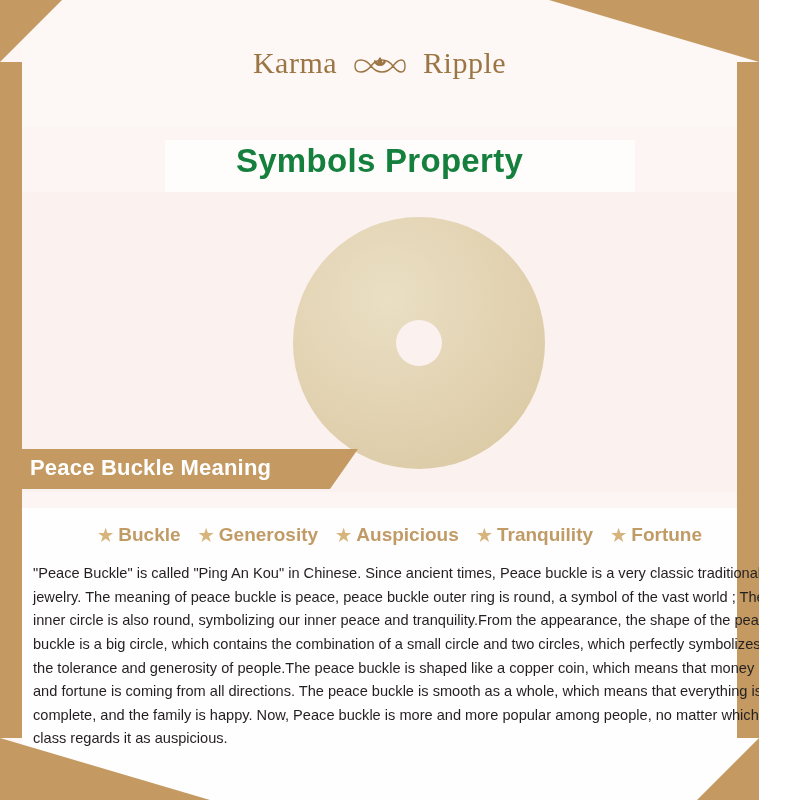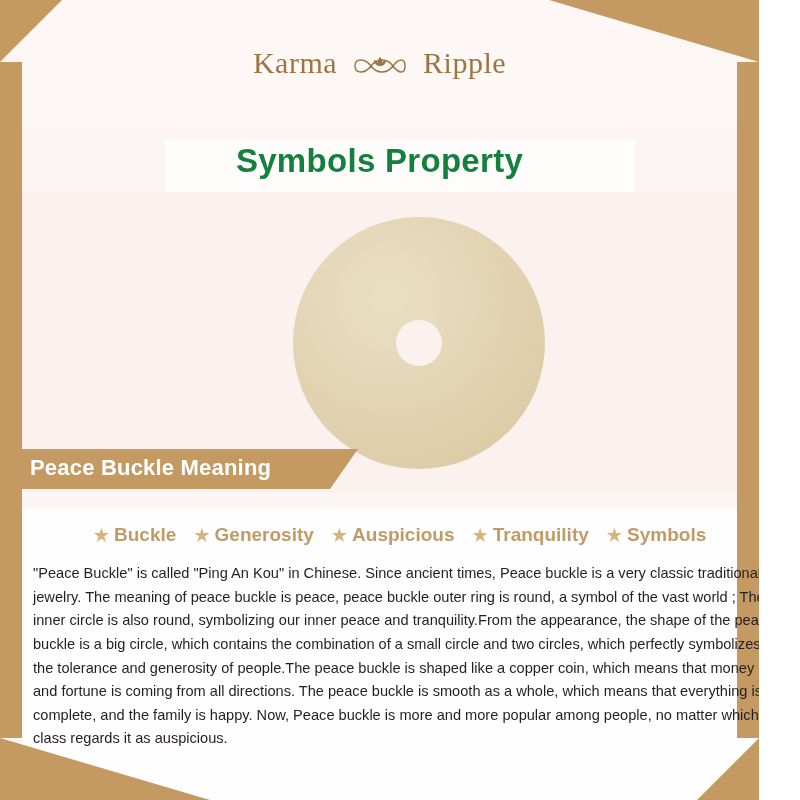--- a/index.html
+++ b/index.html
@@ -294,19 +294,19 @@
     <div class="keyword">
       <span class="star">★</span>
       <span>Auspicious</span>
     </div>
     <div class="keyword">
       <span class="star">★</span>
       <span>Tranquility</span>
     </div>
     <div class="keyword">
       <span class="star">★</span>
-      <span>Symbols</span>
+      <span>Fortune</span>
     </div>
   </div>
 
   <div class="body-copy">"Peace Buckle" is called "Ping An Kou" in Chinese. Since ancient times, Peace buckle is a very classic traditional jewelry. The meaning of peace buckle is peace, peace buckle outer ring is round, a symbol of the vast world ; The inner circle is also round, symbolizing our inner peace and tranquility.From the appearance, the shape of the peace buckle is a big circle, which contains the combination of a small circle and two circles, which perfectly symbolizes the tolerance and generosity of people.The peace buckle is shaped like a copper coin, which means that money and fortune is coming from all directions. The peace buckle is smooth as a whole, which means that everything is complete, and the family is happy. Now, Peace buckle is more and more popular among people, no matter which class regards it as auspicious.</div>
 
 </div>
 
 </body></html>

